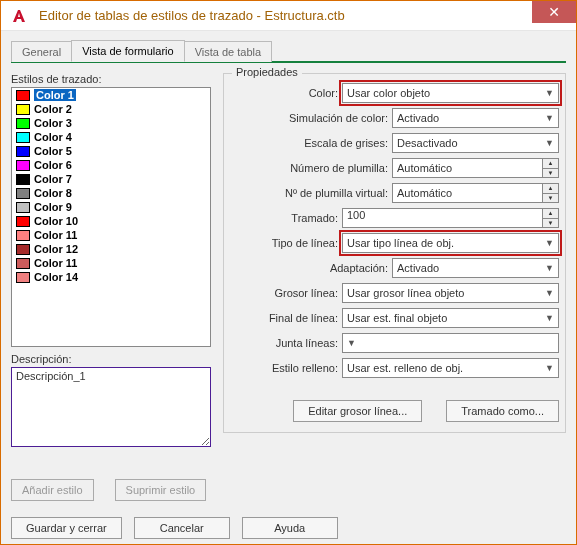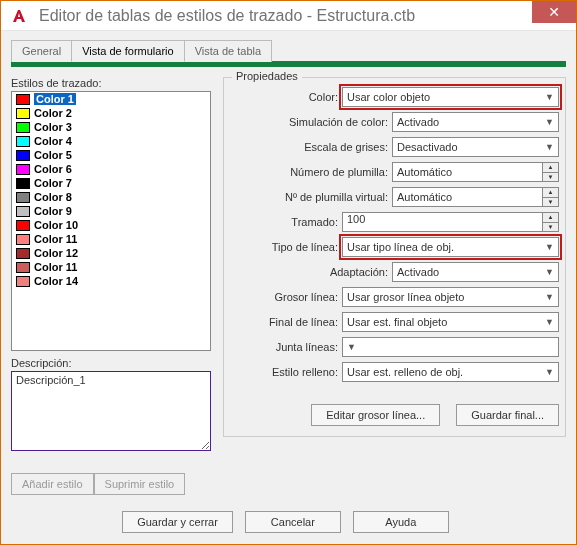--- a/index.html
+++ b/index.html
@@ -1,52 +1,52 @@
 <!DOCTYPE html>
 <html><head>
 <meta charset="utf-8">
 <style>
 * { box-sizing: border-box; margin: 0; padding: 0; font-family: "Segoe UI", Tahoma, sans-serif; font-size: 11px; }
 body { background: #f0f0f0; width: 577px; height: 545px; overflow: hidden; border: 1px solid #d86b00; }
 .titlebar { height: 30px; background: #fff; display: flex; align-items: center; border-bottom: 1px solid #e6e6e6; }
 .app-logo { width: 28px; height: 28px; display: flex; align-items: center; justify-content: center; margin-left: 4px; }
 .app-logo svg { width: 16px; height: 16px; }
-.titlebar .title { flex: 1; color: #737373; font-size: 16px; padding-left: 6px; }
+.titlebar .title { flex: 1; color: #a16207; font-size: 13px; padding-left: 6px; }
 .close-btn { width: 44px; height: 22px; background: #c55757; color: #fff; display: flex; align-items: center; justify-content: center; margin-top:-8px; font-size: 14px; cursor: default; }
 .content { padding: 8px 10px 10px 10px; }
-.tabs { display: flex; border-bottom: 6px solid #15803d; }
+.tabs { display: flex; border-bottom: 2px solid #15803d; align-items: center; }
 .tab { padding: 4px 10px; border: 1px solid #bbb; background: #f0f0f0; margin-right: -1px; border-bottom: none; color: #666; cursor: default; position: relative; top: 1px; }
 .tab.active { background: #f0f0f0; border-bottom: 1px solid #f0f0f0; color: #000; z-index: 2; }
 .panel { padding-top: 10px; display: flex; gap: 12px; }
 .left { width: 200px; display: flex; flex-direction: column; }
 .label-row { color: #333; margin-bottom: 2px; }
 .list { border: 1px solid #888; height: 260px; overflow-y: auto; background: #fff; font-weight: bold; }
 .list-item { display: flex; align-items: center; padding: 1px 4px; gap: 4px; font-size: 11px; cursor: default; }
 .swatch { width: 14px; height: 11px; border: 1px solid #000; }
 .list-item.sel .lbl { background: #0a66c2; color: #fff; padding: 0 2px; }
 .desc-box { margin-top: 6px; }
 .desc-input { width: 100%; height: 80px; border: 1px solid #4c1d95; padding: 2px 4px; font-size: 11px; color:#333; }
-.left-btns { display: flex; gap: 0; margin-top: 20px; text-align: right; }
+.left-btns { display: flex; gap: 21px; margin-top: 30px; text-align: right; }
 .btn { border: 1px solid #aaa; background: #f0f0f0; padding: 4px 10px; color: #555; font-size: 11px; cursor: default; }
 .btn.disabled { color: #999; }
 .right { flex: 1; position: relative; }
 .fieldset { border: 1px solid #ccc; padding: 4px 6px 10px 6px; position: relative; }
 .fieldset .legend { position: absolute; top: -8px; left: 8px; background: #f0f0f0; padding: 0 4px; color: #333; }
 .prop-row { display: flex; align-items: center; margin-top: 5px; gap: 2px; }
 .prop-label { text-align: right; width: 110px; color: #333; padding-right: 2px; }
 .prop-val { flex: 1; display: flex; }
 .combo { flex: 1; border: 1px solid #888; background: #fff; height: 20px; display: flex; align-items: center; padding: 0 4px; color: #333; justify-content: space-between; }
 .combo .chev { font-size: 9px; color: #555; }
 .spinner { width: 16px; border: 1px solid #888; border-left: none; display: flex; flex-direction: column; }
 .spinner div { flex: 1; display: flex; align-items: center; justify-content: center; font-size: 6px; color: #333; background:#eee; }
 .spinner div:first-child { border-bottom: 1px solid #888; }
 .input-text { flex: 1; border: 1px solid #888; background:#fff; height:20px; padding: 0 4px; color:#333; }
 .hl { outline: 2px solid #c01a1a; outline-offset: 1px; justify-content: center; }
-.right-btns { display: flex; gap: 16px; justify-content: flex-end; margin-top: 22px; }
-.bottom-btns { display: flex; gap: 12px; justify-content: center; margin-top: 16px; padding-right: 6px; }
+.right-btns { display: flex; gap: 24px; justify-content: flex-end; margin-top: 22px; }
+.bottom-btns { display: flex; gap: 12px; justify-content: flex-start; margin-top: 16px; padding-right: 6px; }
 .btn2 { border: 1px solid #999; background: #f6f6f6; padding: 4px 14px; min-width: 96px; text-align: center; color:#333; cursor: default; }
 </style>
 </head>
 <body>
 
 <div class="titlebar">
   <div class="app-logo">
     <svg viewBox="0 0 16 16">
         <path fill="#c8102e" d="M2 14 L7 2 L9 2 L14 14 L11 14 L10 11 L6 11 L5 14 Z M7 9 L9 9 L8 5 Z"></path>
       </svg>
@@ -247,21 +247,21 @@
           <div class="prop-val">
               <div class="combo">
                 <span>Usar est. relleno de obj.</span>
                 <span class="chev">▼</span>
               </div>
             </div>
         </div>
 
         <div class="right-btns">
           <div class="btn2">Editar grosor línea...</div>
-          <div class="btn2">Guardar final...</div>
+          <div class="btn2">Tramado como...</div>
         </div>
       </div>
     </div>
   </div>
 
   <div class="bottom-btns">
     <div class="btn2">Guardar y cerrar</div>
     <div class="btn2">Cancelar</div>
     <div class="btn2">Ayuda</div>
   </div>

